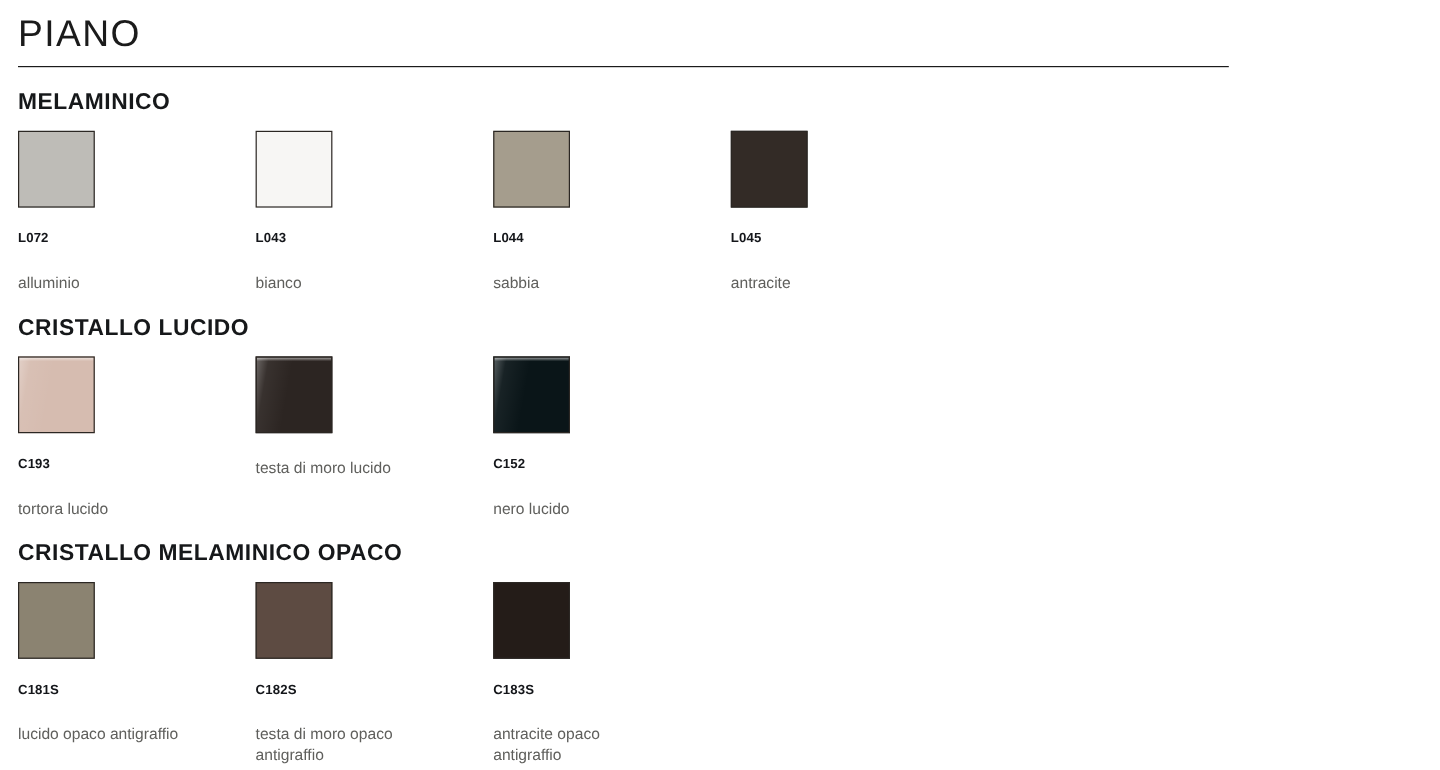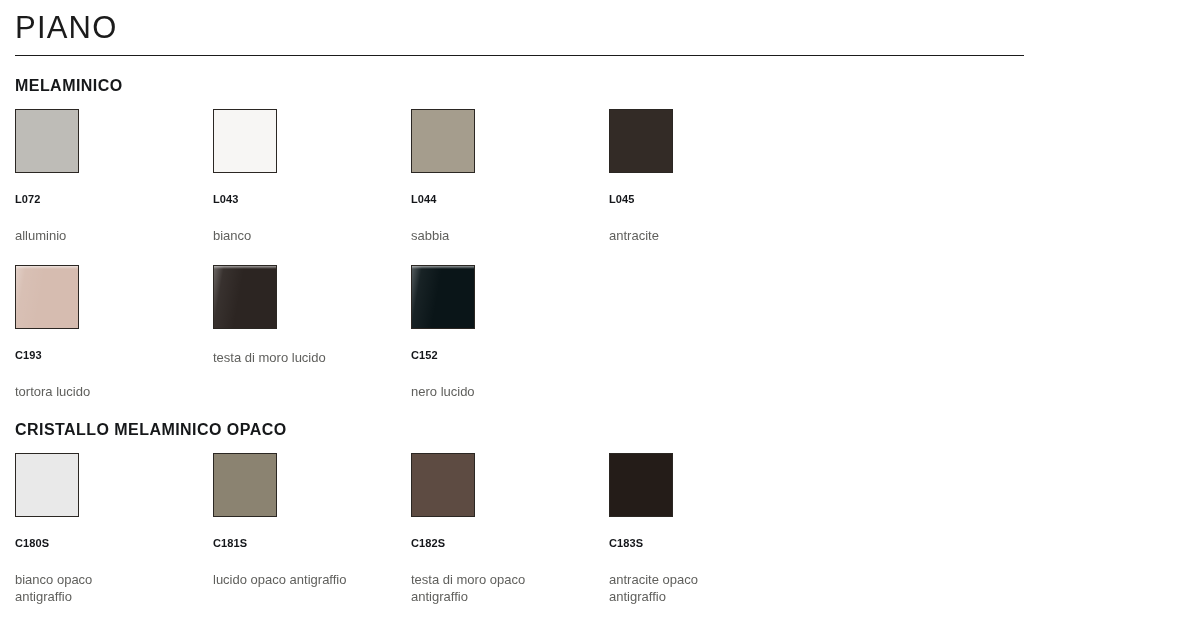--- a/index.html
+++ b/index.html
@@ -39,21 +39,21 @@
     height: 0;
     border-top: 1.4px solid #1b1b1b;
     margin: 7px 14px 0 1px;
   }
 
   
   .section {
     margin-top: 21px;
   }
   .section-title {
-    font-size: 16px;
+    font-size: 19px;
     font-weight: bold;
     letter-spacing: 0.45px;
     color: #16181a;
     margin: 0 0 0 1px;
     line-height: 18px;
     white-space: nowrap;
   }
   .swatch-row {
     display: flex;
     margin-top: 14px;
@@ -119,45 +119,41 @@
             <div class="swatch-desc">sabbia</div>
           </div>
           <div class="swatch-cell">
             <div class="swatch-chip" style="border-color: rgb(43, 39, 35); background: rgb(51, 43, 38);"></div>
             <div class="swatch-code">L045</div>
             <div class="swatch-desc">antracite</div>
           </div>
         </div>
       </div>
       <div class="section">
+        <div class="section-title">CRISTALLO LUCIDO</div>
         <div class="swatch-row">
           <div class="swatch-cell">
             <div class="swatch-chip" style="border-color: rgb(43, 39, 35); background: linear-gradient(100deg, rgba(255, 255, 255, 0.3) 0%, rgba(255, 255, 255, 0.06) 14%, rgba(255, 255, 255, 0) 42%), linear-gradient(rgba(255, 255, 255, 0.55) 0px, rgba(255, 255, 255, 0) 3px), rgb(214, 188, 176);"></div>
             <div class="swatch-code">C193</div>
             <div class="swatch-desc">tortora lucido</div>
           </div>
           <div class="swatch-cell">
             <div class="swatch-chip" style="border-color: rgb(43, 39, 35); background: linear-gradient(100deg, rgba(255, 255, 255, 0.3) 0%, rgba(255, 255, 255, 0.06) 14%, rgba(255, 255, 255, 0) 42%), linear-gradient(rgba(255, 255, 255, 0.55) 0px, rgba(255, 255, 255, 0) 3px), rgb(44, 37, 34);"></div>
             <div class="swatch-desc">testa di moro lucido</div>
           </div>
           <div class="swatch-cell">
             <div class="swatch-chip" style="border-color: rgb(43, 39, 35); background: linear-gradient(100deg, rgba(255, 255, 255, 0.3) 0%, rgba(255, 255, 255, 0.06) 14%, rgba(255, 255, 255, 0) 42%), linear-gradient(rgba(255, 255, 255, 0.55) 0px, rgba(255, 255, 255, 0) 3px), rgb(10, 21, 24);"></div>
             <div class="swatch-code">C152</div>
             <div class="swatch-desc">nero lucido</div>
           </div>
         </div>
       </div>
       <div class="section">
         <div class="section-title">CRISTALLO MELAMINICO OPACO</div>
         <div class="swatch-row">
-          <div class="swatch-cell">
-            <div class="swatch-chip" style="border-color: rgb(43, 39, 35); background: rgb(233, 233, 233);"></div>
-            <div class="swatch-code">C180S</div>
-            <div class="swatch-desc">bianco opaco antigraffio</div>
-          </div>
           <div class="swatch-cell">
             <div class="swatch-chip" style="border-color: rgb(43, 39, 35); background: rgb(139, 131, 113);"></div>
             <div class="swatch-code">C181S</div>
             <div class="swatch-desc">lucido opaco antigraffio</div>
           </div>
           <div class="swatch-cell">
             <div class="swatch-chip" style="border-color: rgb(43, 39, 35); background: rgb(93, 75, 66);"></div>
             <div class="swatch-code">C182S</div>
             <div class="swatch-desc">testa di moro opaco antigraffio</div>
           </div>

